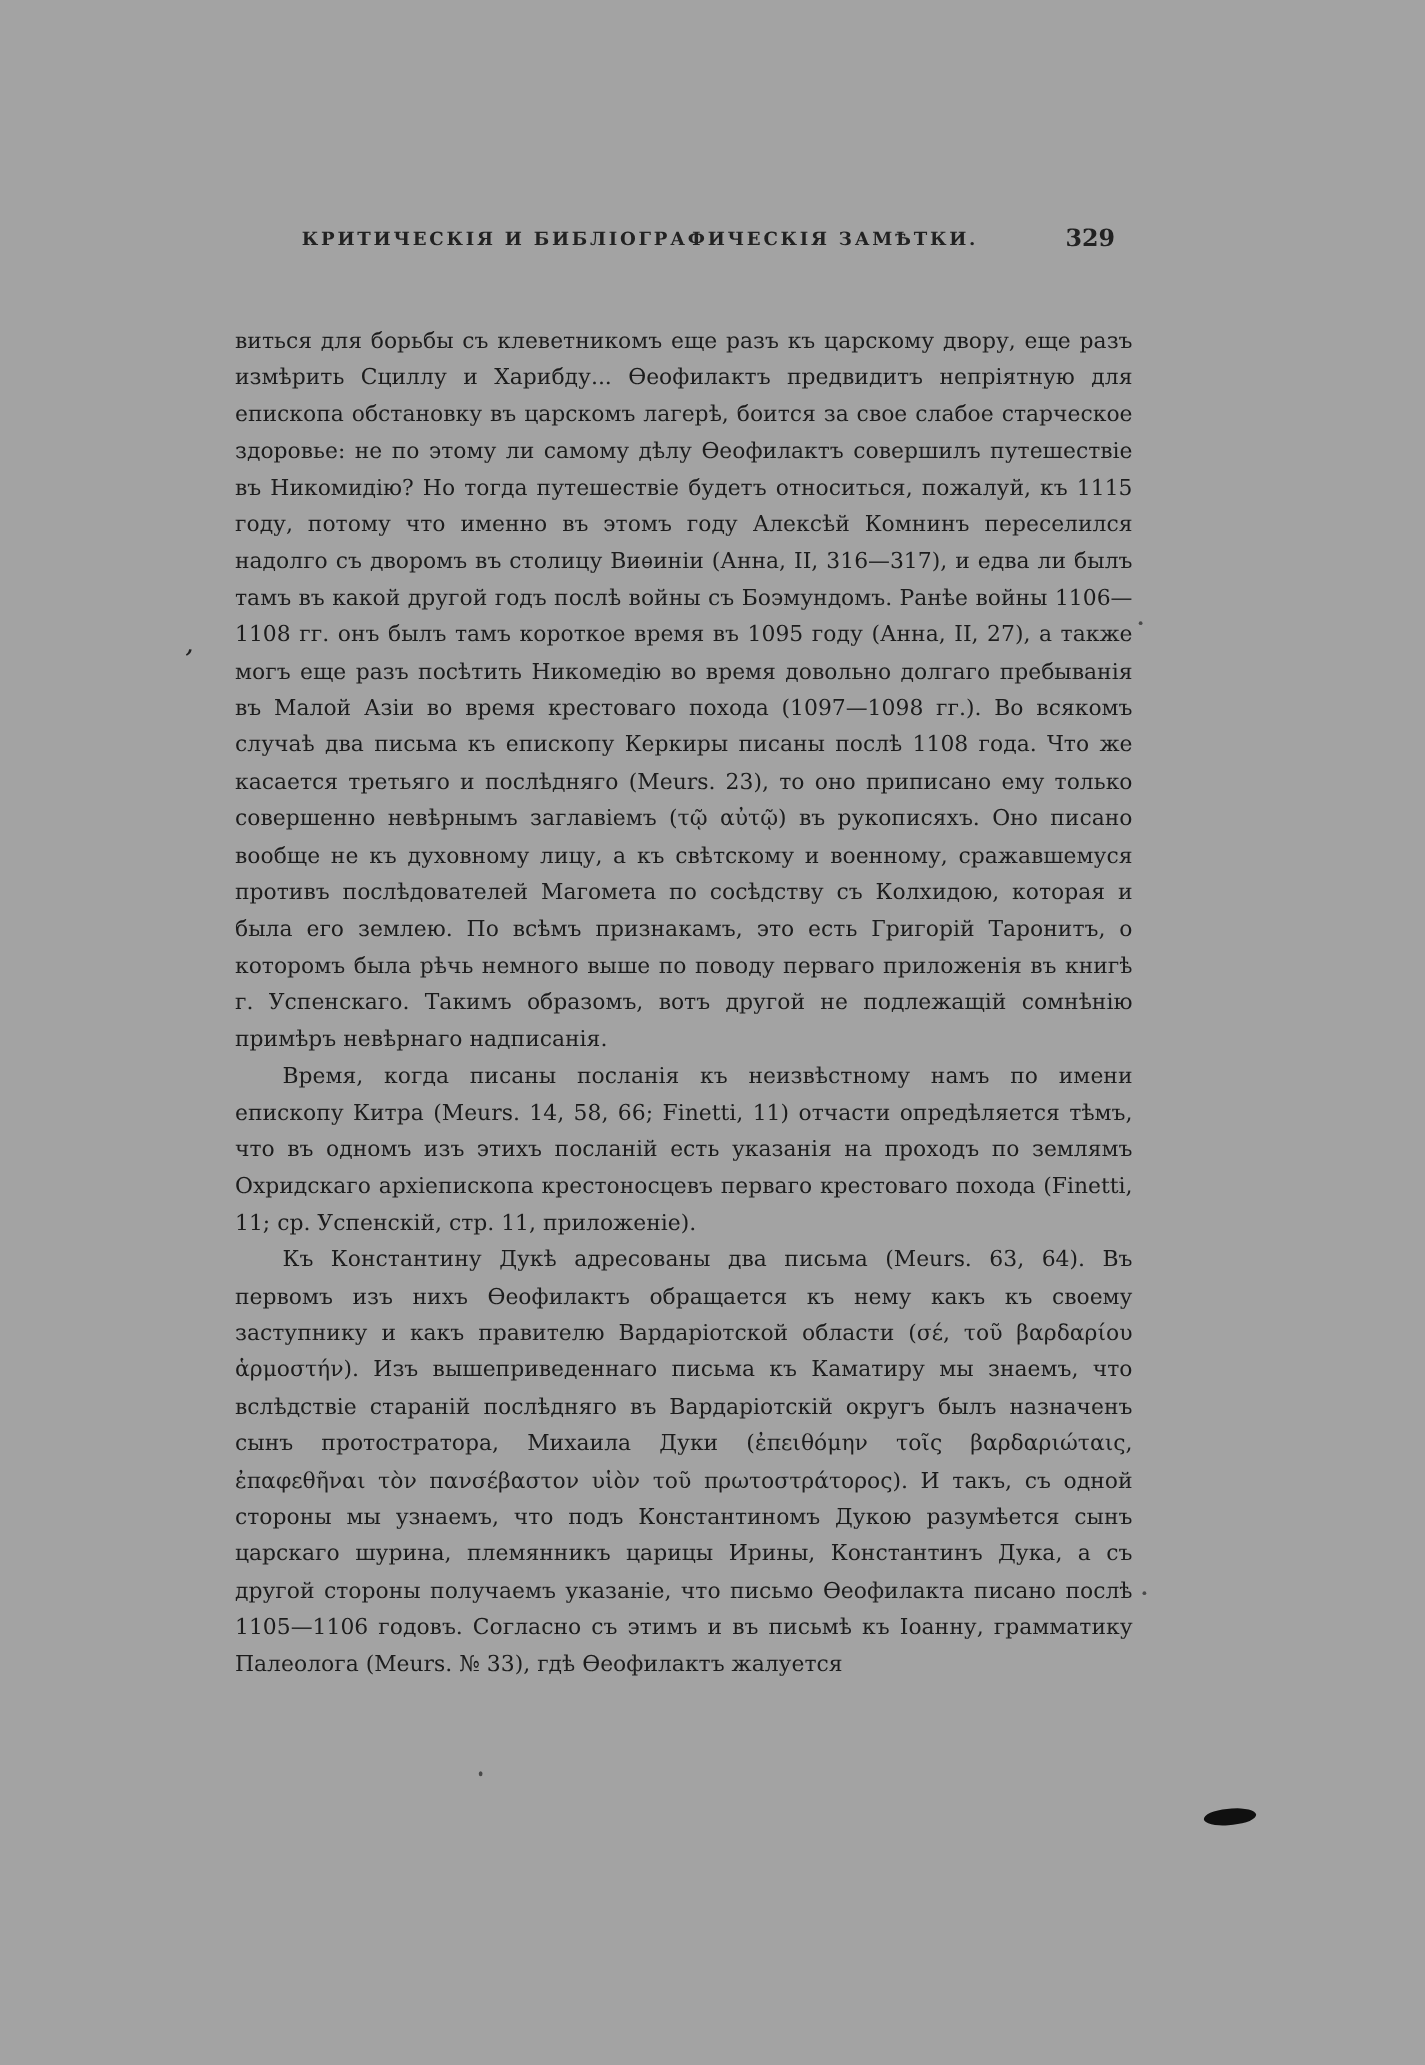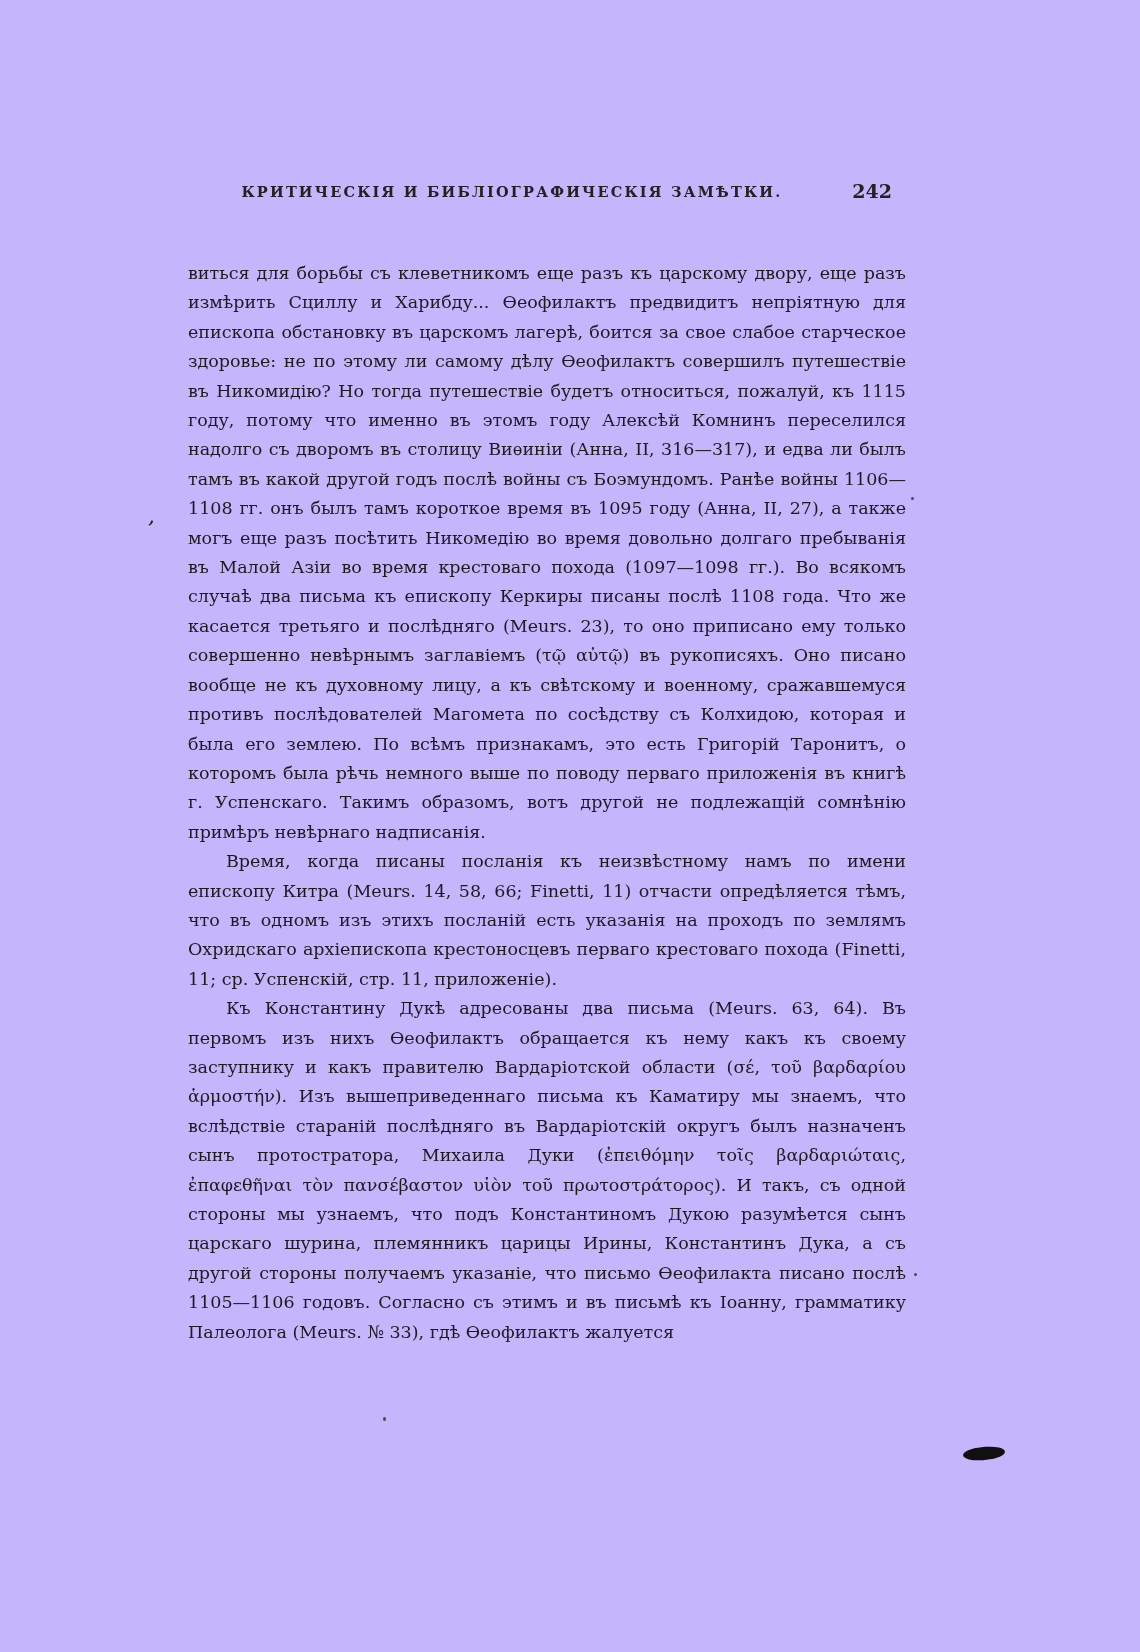--- a/index.html
+++ b/index.html
@@ -11,21 +11,21 @@
     width: 1140px;
     height: 1652px;
     position: relative;
     overflow: hidden;
     font-family: "DejaVu Serif", serif;
     color: #1b1b1b;
   }
   .page {
     position: absolute;
     inset: 0;
-    background: #c4b5fd;
+    background: #a3a3a3;
   }
   .running-head {
     position: absolute;
     top: 180px;
     left: 188px;
     width: 718px;
     height: 26px;
   }
   .running-head .head-title {
     position: absolute;
@@ -92,21 +92,21 @@
   .speck.s2 { left: 914px; top: 1273px; width: 3px; height: 3px; }
   .speck.s3 { left: 383px; top: 1417px; width: 3px; height: 4px; }
 </style>
 </head>
 <body>
 
 <div class="page">
 
   <div class="running-head">
     <div class="head-title">КРИТИЧЕСКІЯ И БИБЛІОГРАФИЧЕСКІЯ ЗАМѢТКИ.</div>
-    <div class="page-number">242</div>
+    <div class="page-number">329</div>
   </div>
 
   <div class="text-block">
     <p>виться для борьбы съ клеветникомъ еще разъ къ царскому двору, еще разъ измѣрить Сциллу и Харибду... Ѳеофилактъ предвидитъ непріятную для епископа обстановку въ царскомъ лагерѣ, боится за свое слабое старческое здоровье: не по этому ли самому дѣлу Ѳеофилактъ совершилъ путешествіе въ Никомидію? Но тогда путешествіе будетъ относиться, пожалуй, къ 1115 году, потому что именно въ этомъ году Алексѣй Комнинъ переселился надолго съ дворомъ въ столицу Виѳиніи (Анна, II, 316—317), и едва ли былъ тамъ въ какой другой годъ послѣ войны съ Боэмундомъ. Ранѣе войны 1106—1108 гг. онъ былъ тамъ короткое время въ 1095 году (Анна, II, 27), а также могъ еще разъ посѣтить Никомедію во время довольно долгаго пребыванія въ Малой Азіи во время крестоваго похода (1097—1098 гг.). Во всякомъ случаѣ два письма къ епископу Керкиры писаны послѣ 1108 года. Что же касается третьяго и послѣдняго (Meurs. 23), то оно приписано ему только совершенно невѣрнымъ заглавіемъ (τῷ αὐτῷ) въ рукописяхъ. Оно писано вообще не къ духовному лицу, а къ свѣтскому и военному, сражавшемуся противъ послѣдователей Магомета по сосѣдству съ Колхидою, которая и была его землею. По всѣмъ признакамъ, это есть Григорій Таронитъ, о которомъ была рѣчь немного выше по поводу перваго приложенія въ книгѣ г. Успенскаго. Такимъ образомъ, вотъ другой не подлежащій сомнѣнію примѣръ невѣрнаго надписанія.</p>
     <p class="indent">Время, когда писаны посланія къ неизвѣстному намъ по имени епископу Китра (Meurs. 14, 58, 66; Finetti, 11) отчасти опредѣляется тѣмъ, что въ одномъ изъ этихъ посланій есть указанія на проходъ по землямъ Охридскаго архіепископа крестоносцевъ перваго крестоваго похода (Finetti, 11; ср. Успенскій, стр. 11, приложеніе).</p>
     <p class="indent">Къ Константину Дукѣ адресованы два письма (Meurs. 63, 64). Въ первомъ изъ нихъ Ѳеофилактъ обращается къ нему какъ къ своему заступнику и какъ правителю Вардаріотской области (σέ, τοῦ βαρδαρίου ἁρμοστήν). Изъ вышеприведеннаго письма къ Каматиру мы знаемъ, что вслѣдствіе стараній послѣдняго въ Вардаріотскій округъ былъ назначенъ сынъ протостратора, Михаила Дуки (ἐπειθόμην τοῖς βαρδαριώταις, ἐπαφεθῆναι τὸν πανσέβαστον υἱὸν τοῦ πρωτοστράτορος). И такъ, съ одной стороны мы узнаемъ, что подъ Константиномъ Дукою разумѣется сынъ царскаго шурина, племянникъ царицы Ирины, Константинъ Дука, а съ другой стороны получаемъ указаніе, что письмо Ѳеофилакта писано послѣ 1105—1106 годовъ. Согласно съ этимъ и въ письмѣ къ Іоанну, грамматику Палеолога (Meurs. № 33), гдѣ Ѳеофилактъ жалуется</p>
   </div>
 
   <span class="margin-mark">,</span>
   <div class="ink-blob"></div>

